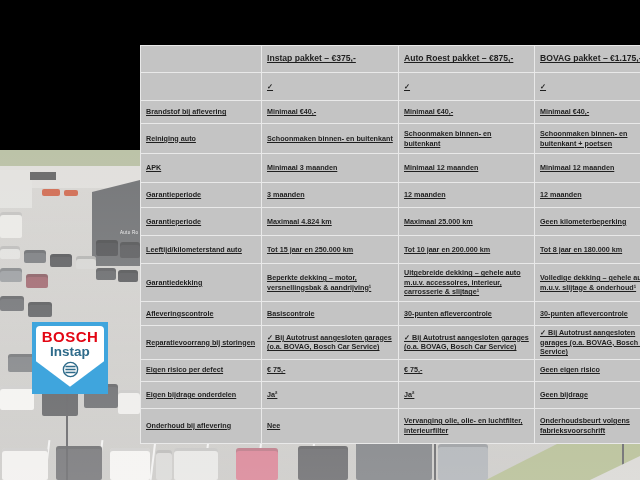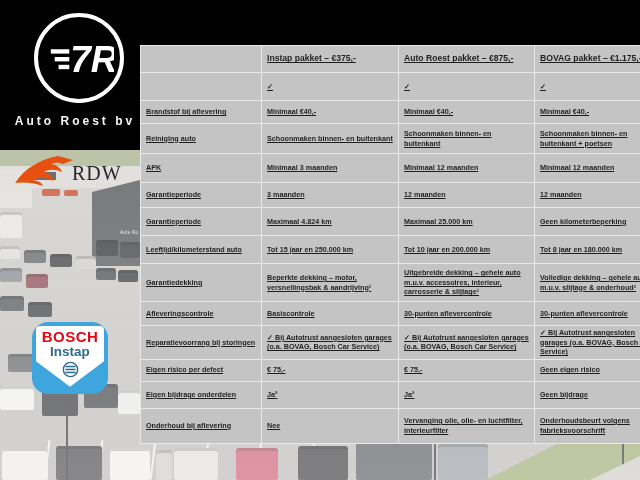--- a/index.html
+++ b/index.html
@@ -36,21 +36,21 @@
   .bovag-emblem{position:relative;width:36px;height:36px;margin-top:6px;border:5px solid #151515;border-radius:50%;
                 background:var(--c-bovag_red,#e2231a);}
   .bovag-key-ring{position:absolute;left:6px;top:5px;width:12px;height:12px;border:4px solid #fff;border-radius:50%;}
   .bovag-key-stem{position:absolute;right:3px;bottom:1px;width:5px;height:14px;background:#fff;transform:rotate(-45deg);}
   .bovag-band{margin-top:5px;width:49px;height:25px;background:var(--c-bovag_yellow,#f2b705);
               color:#141414;font-weight:bold;font-size:12.5px;text-align:center;line-height:25px;
               transform-origin:center;letter-spacing:-.5px;border-radius:0 0 3px 3px;}
 
   
   .bosch{position:absolute;left:32px;top:322px;width:76px;height:72px;background:var(--c-bosch_blue,#3fa5dd);
-         border-radius:16px;z-index:20;}
+         border-radius:0;z-index:20;}
   .bosch-inner{position:absolute;left:4px;top:4px;right:4px;height:64px;background:#fff;
                clip-path:polygon(0 0,100% 0,100% 55%,50% 95%,0 55%);border-radius:4px 4px 0 0;text-align:center;}
   .bosch-word{color:var(--c-bosch_red,#e30613);font-weight:bold;font-size:15px;letter-spacing:.5px;margin-top:3px;line-height:1.05;}
   .service-word{color:var(--c-bosch_service,#2e6b8a);font-weight:bold;font-size:13.5px;line-height:1.05;}
 
   
   .tbl{position:absolute;left:140px;top:45px;width:478px;display:table;table-layout:fixed;
        border-collapse:collapse;z-index:30;}
   .trow{display:table-row;}
   .tcell{display:table-cell;background:var(--c-table_bg,#c4c4c4);border:1.5px solid var(--c-grid,#e9e9e9);
@@ -122,44 +122,21 @@
       <div class="car" style="left: 612px; top: 152px; width: 28px; height: 16px; background: rgb(159, 163, 167);"></div>
       <div class="car" style="left: 614px; top: 174px; width: 26px; height: 16px; background: rgb(232, 231, 228);"></div>
       <div class="car" style="left: 612px; top: 196px; width: 28px; height: 16px; background: rgb(84, 87, 91);"></div>
       <div class="car" style="left: 614px; top: 218px; width: 26px; height: 17px; background: rgb(45, 46, 49);"></div>
       <div class="car" style="left: 612px; top: 242px; width: 28px; height: 17px; background: rgb(213, 212, 209);"></div>
       <div class="haze"></div>
   </div>
 
   <div class="topband"></div>
 
-  <div class="brand">
-    <div class="ring">
-      <svg viewBox="0 0 72 72" width="70" height="70" aria-hidden="true">
-        <g fill="#fff">
-          <rect x="7" y="27" width="19" height="4.5"></rect>
-          <rect x="11" y="35" width="15" height="4.5"></rect>
-          <rect x="15" y="43" width="11" height="4.5"></rect>
-        </g>
-        <text x="27" y="50" font-family="Liberation Sans, sans-serif" font-size="38" font-weight="bold" font-style="italic" fill="#fff">7R</text>
-      </svg>
-    </div>
-    <div class="brandname">Auto Roest bv</div>
-  </div>
-
-  <div class="rdw">
-    <span>
-      <svg width="62" height="38" viewBox="0 0 62 38" aria-hidden="true">
-        <path fill="#e8500f" d="M1 32 C10 18 26 8 44 5 L59 9 L49 13 C45 11 41 11 37 13
-                 C43 14 47 17 48 21 C41 18 35 18 30 21 C36 23 39 26 39 30
-                 C32 26 25 26 19 29 C25 30 28 32 29 35 C19 31 8 31 1 32 Z"></path>
-      </svg>
-    </span>
-    <span class="rdw-word">RDW</span>
-  </div>
+
 
 
   <div class="bosch">
     <div class="bosch-inner">
       <div class="bosch-word">BOSCH</div>
       <div class="service-word">Instap</div>
       <svg width="17" height="17" viewBox="0 0 20 20" style="margin-top:2px;">
         <circle cx="10" cy="10" r="8.4" fill="none" stroke="#2e6b8a" stroke-width="1.6"></circle>
         <rect x="4" y="5.6" width="12" height="1.8" fill="#2e6b8a"></rect>
         <rect x="4" y="9.1" width="12" height="1.8" fill="#2e6b8a"></rect>

